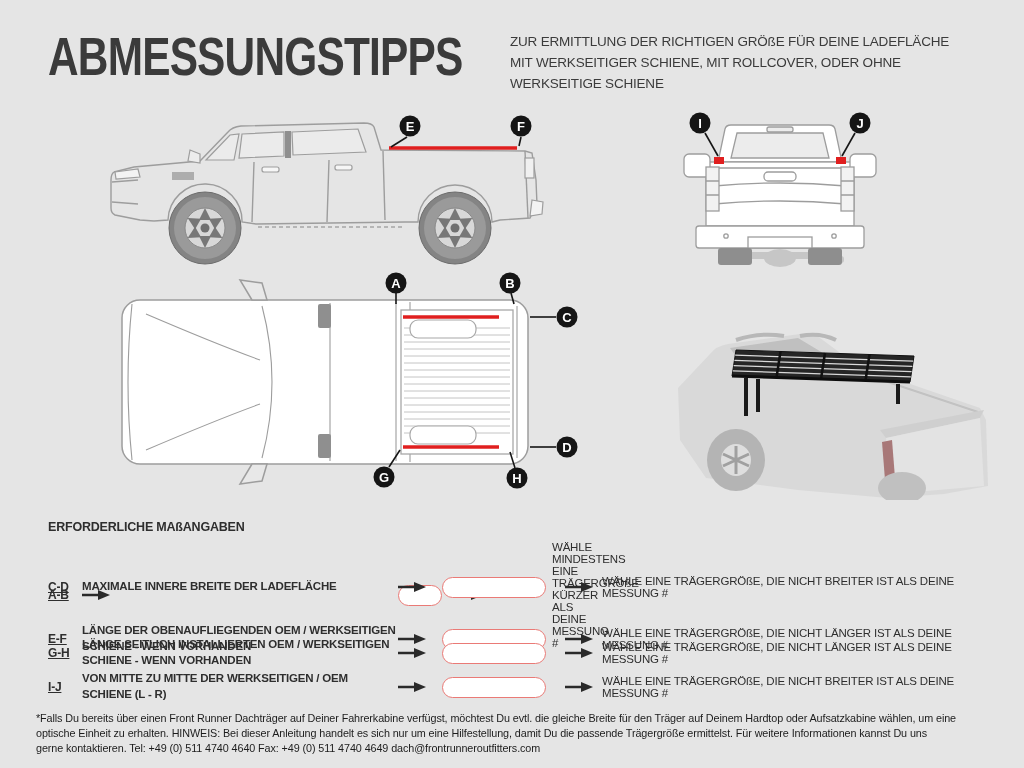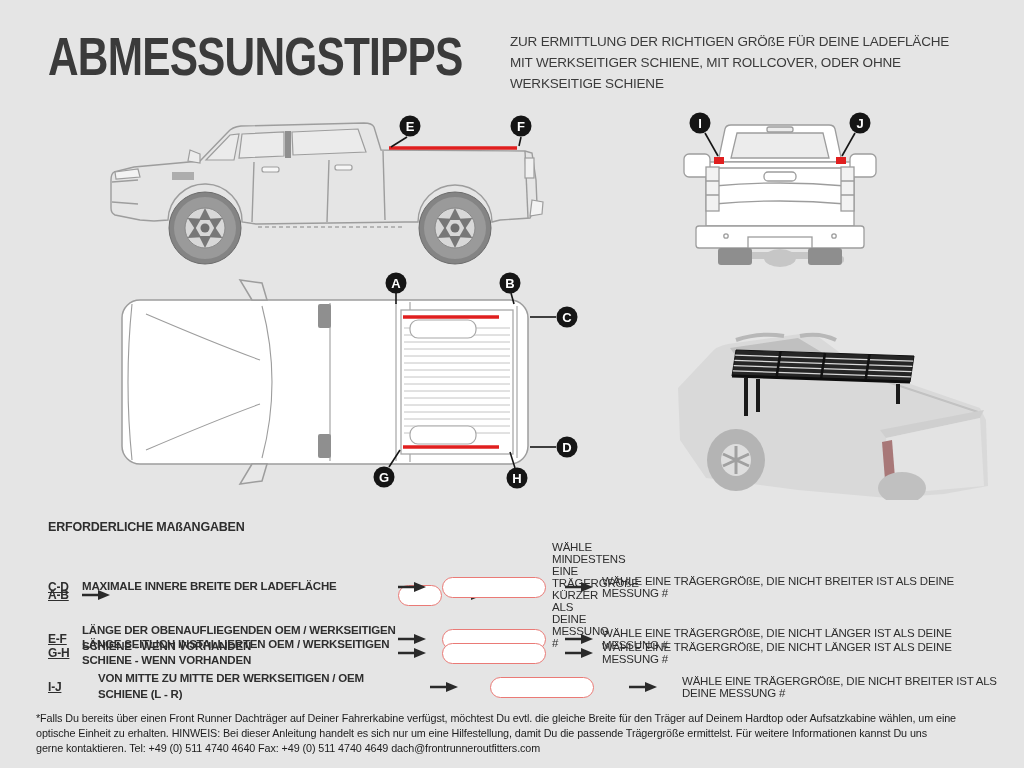--- a/index.html
+++ b/index.html
@@ -31,21 +31,21 @@
   .mrow .desc { font-size:11.5px; font-weight:bold; color:#2e2e2e; letter-spacing:-0.2px;
                 line-height:1.35; white-space:pre-line; }
   .mrow .result { font-size:11.5px; font-weight:normal; color:#2e2e2e; letter-spacing:-0.2px; }
   .pill { width:104px; height:21px; border:1.5px solid #ea7a76; border-radius:11px; background:#fff; }
   .arrow-cell { display:flex; align-items:center; }
   .arrow2 { padding-left:13px; }
   #row-ab { top:541px; height:26px; }
   #row-cd { top:574px; height:26px; }
   #row-ef { top:601px; height:36px;margin-top:20px; }
   #row-gh { top:635px; height:36px; }
-  #row-ij { top:669px; height:36px;gap:16px; }
+  #row-ij { top:669px; height:36px; }
 
   .footer { position:absolute; left:36px; top:711px; width:1000px; font-size:10.8px;
             color:#1c1c1c; line-height:15px; letter-spacing:-0.1px; white-space:pre-line; }
 </style>
 </head>
 <body>
 
 <div class="page">
 
   <div class="main-title">ABMESSUNGSTIPPS</div>

